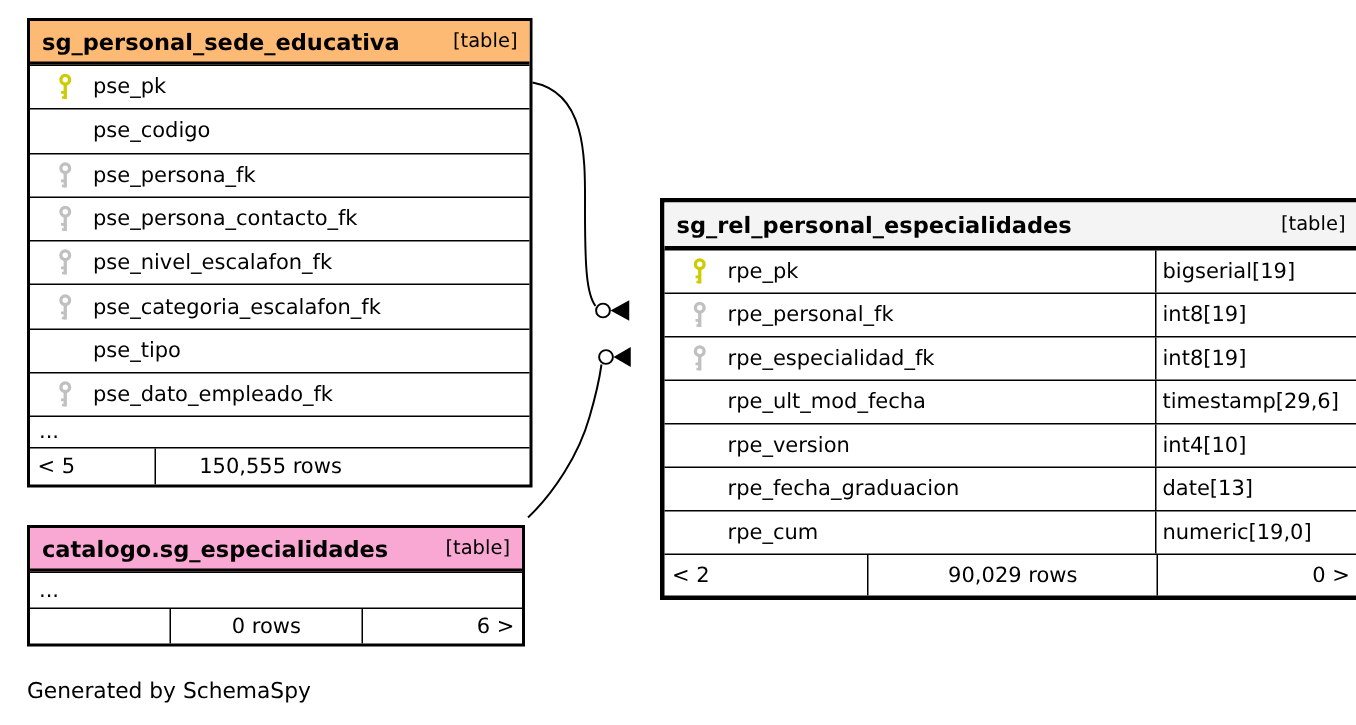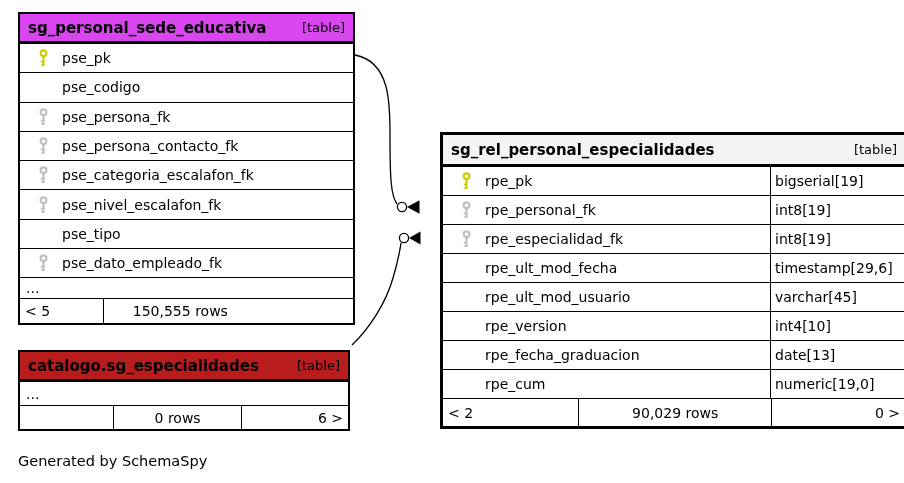--- a/index.html
+++ b/index.html
@@ -30,21 +30,21 @@
   #rel-layer{position:absolute;left:0;top:0;pointer-events:none;}
   #generator-note{position:absolute;left:18px;top:453px;font-size:14.5px;}
 </style>
 </head>
 <body>
 
 <div id="canvas">
 
   <div id="entities">
       <div class="entity" style="left: 18px; top: 12px; width: 337px;">
-        <div class="entity-header" style="height:29px;background:#d946ef">
+        <div class="entity-header" style="height:29px;background:#fdba74">
           <span class="tname">sg_personal_sede_educativa</span>
           <span class="ttag">[table]</span>
         </div>
         <div class="col-row" style="height:29.3px">
           <div class="name-cell">
             <span class="icon-box">
               <svg width="11" height="18" viewBox="0 0 11 18">
                 <circle cx="5.5" cy="4.2" r="2.9" fill="none" stroke="#cccc00" stroke-width="2.2"></circle>
                 <line x1="5.5" y1="7" x2="5.5" y2="17" stroke="#cccc00" stroke-width="2.2"></line>
                 <line x1="5.5" y1="12.6" x2="2.7" y2="12.6" stroke="#cccc00" stroke-width="1.8"></line>
@@ -89,34 +89,34 @@
         <div class="col-row" style="height:29.3px">
           <div class="name-cell">
             <span class="icon-box">
               <svg width="11" height="18" viewBox="0 0 11 18">
                 <circle cx="5.5" cy="4.2" r="2.9" fill="none" stroke="#c0c0c0" stroke-width="2.2"></circle>
                 <line x1="5.5" y1="7" x2="5.5" y2="17" stroke="#c0c0c0" stroke-width="2.2"></line>
                 <line x1="5.5" y1="12.6" x2="2.7" y2="12.6" stroke="#c0c0c0" stroke-width="1.8"></line>
                 <line x1="5.5" y1="16" x2="3.3" y2="16" stroke="#c0c0c0" stroke-width="1.8"></line>
               </svg>
             </span>
+            <span class="col-name">pse_nivel_escalafon_fk</span>
+          </div>
+        </div>
+        <div class="col-row" style="height:29.3px">
+          <div class="name-cell">
+            <span class="icon-box">
+              <svg width="11" height="18" viewBox="0 0 11 18">
+                <circle cx="5.5" cy="4.2" r="2.9" fill="none" stroke="#c0c0c0" stroke-width="2.2"></circle>
+                <line x1="5.5" y1="7" x2="5.5" y2="17" stroke="#c0c0c0" stroke-width="2.2"></line>
+                <line x1="5.5" y1="12.6" x2="2.7" y2="12.6" stroke="#c0c0c0" stroke-width="1.8"></line>
+                <line x1="5.5" y1="16" x2="3.3" y2="16" stroke="#c0c0c0" stroke-width="1.8"></line>
+              </svg>
+            </span>
             <span class="col-name">pse_categoria_escalafon_fk</span>
-          </div>
-        </div>
-        <div class="col-row" style="height:29.3px">
-          <div class="name-cell">
-            <span class="icon-box">
-              <svg width="11" height="18" viewBox="0 0 11 18">
-                <circle cx="5.5" cy="4.2" r="2.9" fill="none" stroke="#c0c0c0" stroke-width="2.2"></circle>
-                <line x1="5.5" y1="7" x2="5.5" y2="17" stroke="#c0c0c0" stroke-width="2.2"></line>
-                <line x1="5.5" y1="12.6" x2="2.7" y2="12.6" stroke="#c0c0c0" stroke-width="1.8"></line>
-                <line x1="5.5" y1="16" x2="3.3" y2="16" stroke="#c0c0c0" stroke-width="1.8"></line>
-              </svg>
-            </span>
-            <span class="col-name">pse_nivel_escalafon_fk</span>
           </div>
         </div>
         <div class="col-row" style="height:29.3px">
           <div class="name-cell">
             <span class="icon-box"></span>
             <span class="col-name">pse_tipo</span>
           </div>
         </div>
         <div class="col-row" style="height:29.3px">
           <div class="name-cell">
@@ -187,27 +187,20 @@
         <div class="col-row" style="height:29px">
           <div class="name-cell">
             <span class="icon-box"></span>
             <span class="col-name">rpe_ult_mod_fecha</span>
           </div>
           <div class="type-cell" style="width:135px">timestamp[29,6]</div>
         </div>
         <div class="col-row" style="height:29px">
           <div class="name-cell">
             <span class="icon-box"></span>
-            <span class="col-name">rpe_ult_mod_usuario</span>
-          </div>
-          <div class="type-cell" style="width:135px">varchar[45]</div>
-        </div>
-        <div class="col-row" style="height:29px">
-          <div class="name-cell">
-            <span class="icon-box"></span>
             <span class="col-name">rpe_version</span>
           </div>
           <div class="type-cell" style="width:135px">int4[10]</div>
         </div>
         <div class="col-row" style="height:29px">
           <div class="name-cell">
             <span class="icon-box"></span>
             <span class="col-name">rpe_fecha_graduacion</span>
           </div>
           <div class="type-cell" style="width:135px">date[13]</div>
@@ -219,21 +212,21 @@
           </div>
           <div class="type-cell" style="width:135px">numeric[19,0]</div>
         </div>
         <div class="entity-footer" style="height:28px">
           <div class="fcell fleft" style="width:29.3%">&lt; 2</div>
           <div class="fcell fmid" style="width:41.7%">90,029 rows</div>
           <div class="fcell fright" style="width:29%">0 &gt;</div>
         </div>
       </div>
       <div class="entity" style="left: 18px; top: 350px; width: 332px;">
-        <div class="entity-header" style="height:29px;background:#b91c1c">
+        <div class="entity-header" style="height:29px;background:#f9a8d4">
           <span class="tname">catalogo.sg_especialidades</span>
           <span class="ttag">[table]</span>
         </div>
         <div class="ellipsis-row" style="height:24px">...</div>
         <div class="entity-footer" style="height:24px">
           <div class="fcell fleft" style="width:28.3%"></div>
           <div class="fcell fmid" style="width:39.2%">0 rows</div>
           <div class="fcell fright" style="width:32.5%">6 &gt;</div>
         </div>
       </div>

